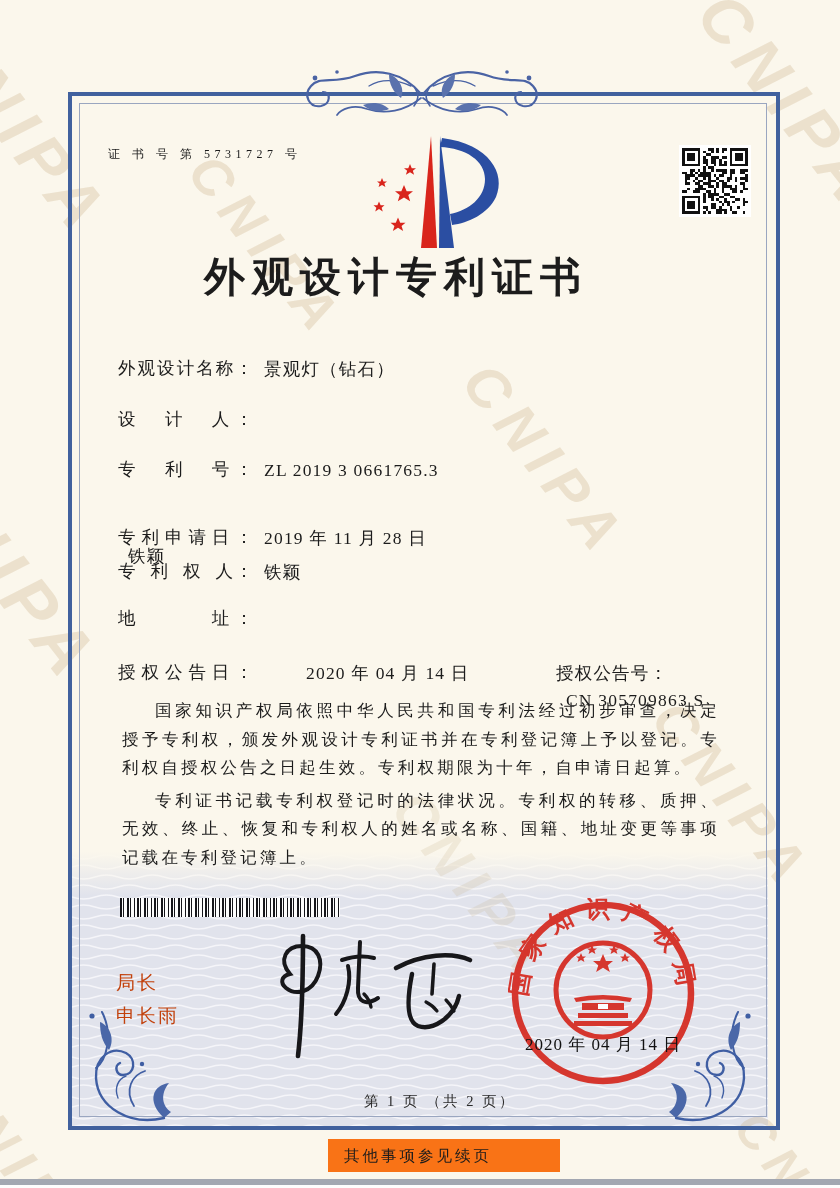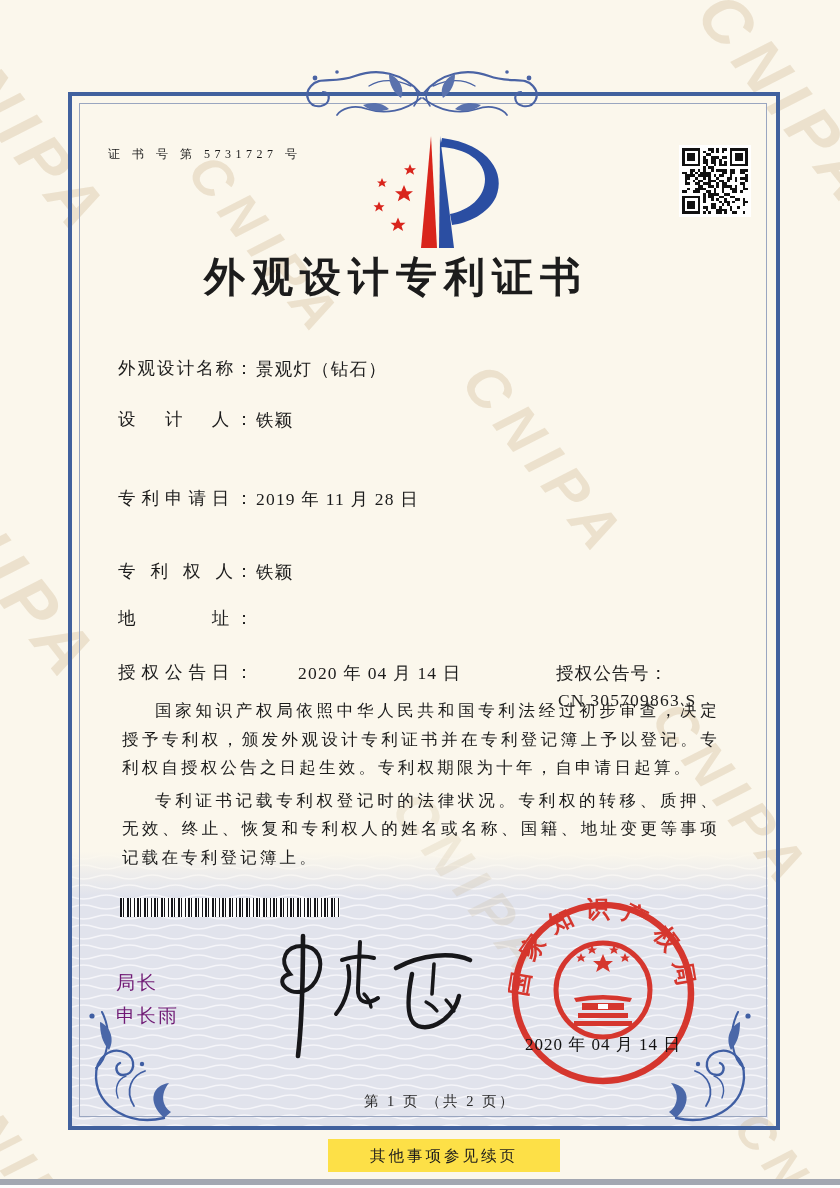--- a/index.html
+++ b/index.html
@@ -24,42 +24,42 @@
   .cert-no{position:absolute;left:108px;top:146px;font-size:12px;letter-spacing:4.5px;z-index:6;}
   .logo{position:absolute;left:352px;top:130px;width:160px;height:132px;z-index:6;}
   .qr{position:absolute;left:679px;top:145px;width:72px;height:72px;background:#fff;
       padding:3px;box-sizing:border-box;z-index:6;}
   .title{position:absolute;left:0;width:792px;top:250px;text-align:center;font-size:41px;
          font-weight:bold;letter-spacing:7px;z-index:6;}
   
   .frow{position:absolute;left:118px;font-size:17.5px;letter-spacing:1.2px;z-index:6;
         display:flex;align-items:flex-start;line-height:27px;}
   .flabel{display:inline-block;width:136px;flex:0 0 136px;text-align:justify;text-align-last:justify;font-family:Liberation Mono, monospace;}
-  .fvalue{display:inline-block;margin-left:2px;}
+  .fvalue{display:inline-block;margin-left:10px;}
   .addr .fvalue{width:478px;}
   .grant-right{position:absolute;left:438px;top:0;display:flex;flex-direction:column;}
   
   .paras{position:absolute;left:118px;top:693px;width:606px;font-size:16.5px;line-height:28.5px;
          letter-spacing:3.2px;text-align:justify;z-index:6;}
   .paras p{margin:4px;text-indent:2em;}
   
   .barcode{position:absolute;left:120px;top:898px;width:220px;height:19px;z-index:6;
      background:repeating-linear-gradient(90deg,#15151a 0 2px,#fdfdfd 2px 3px,#15151a 3px 4px,
        #fdfdfd 4px 7px,#15151a 7px 9px,#fdfdfd 9px 10px,#15151a 10px 11px,#fdfdfd 11px 14px,
        #15151a 14px 15px,#fdfdfd 15px 17px);}
   .signer{position:absolute;left:116px;font-size:19px;z-index:6;
-          font-family:"Liberation Sans","DejaVu Sans",sans-serif;color:#701a75;letter-spacing:2px;}
+          font-family:"Liberation Sans","DejaVu Sans",sans-serif;color:#c2410c;letter-spacing:2px;}
   .signature{position:absolute;left:256px;top:930px;width:220px;height:132px;z-index:7;}
   .seal{position:absolute;left:508px;top:898px;width:190px;height:190px;z-index:6;}
   .seal-date{position:absolute;left:500px;top:1033px;width:206px;text-align:center;font-size:17px;
              letter-spacing:1px;color:#111;z-index:7;}
   .page-info{position:absolute;left:0;width:840px;top:1092px;text-align:center;font-size:14.5px;
              letter-spacing:2.5px;color:#2b2b2b;z-index:6;padding-left:20px;}
   .cont-note{position:absolute;left:328px;top:1139px;min-width:200px;padding:0 16px;height:33px;
-             line-height:33px;background:#fde047;text-align:center;font-size:15.5px;letter-spacing:3px;
+             line-height:33px;background:#f97316;font-size:15.5px;letter-spacing:3px;
              z-index:6;}
   .bottom-band{position:absolute;left:0;top:1179px;width:840px;height:6px;background:#a2a7b1;z-index:6;}
   .bottom-white{position:absolute;left:0;top:1185px;width:840px;height:3px;background:#fdfdfd;z-index:6;}
 </style>
 </head>
 <body>
 
 <div class="page">
 
   <div class="wm" style="left:-28px;top:6px;font-size:66px;">CNIPA</div>
@@ -373,25 +373,29 @@
         <rect x="2" y="20" width="3" height="3" fill="#111"></rect>
       </svg>
   </div>
 
   <div class="title">外观设计专利证书</div>
 
   <div class="frow" style="top:356px;">
     <span class="flabel">外观设计名称：</span>
     <span class="fvalue">景观灯（钻石）</span>
   </div>
-  <div class="frow" style="top:407px;">
+  <div class="frow" style="top:407px;flex-direction:column;">
     <span class="flabel">设　计　人：</span>
     <span class="fvalue">铁颖</span>
   </div>
-  <div class="frow" style="top:486px;justify-content:center;">
+  <div class="frow" style="top:457px;">
+    <span class="flabel">专　利　号：</span>
+    <span class="fvalue">ZL 2019 3 0661765.3</span>
+  </div>
+  <div class="frow" style="top:525px;justify-content:center;">
     <span class="flabel">专利申请日：</span>
     <span class="fvalue">2019 年 11 月 28 日</span>
   </div>
   <div class="frow" style="top:559px;">
     <span class="flabel">专 利 权 人：</span>
     <span class="fvalue">铁颖</span>
   </div>
   <div class="frow addr" style="top:606px;">
     <span class="flabel">地　　　址：</span>
   </div>

